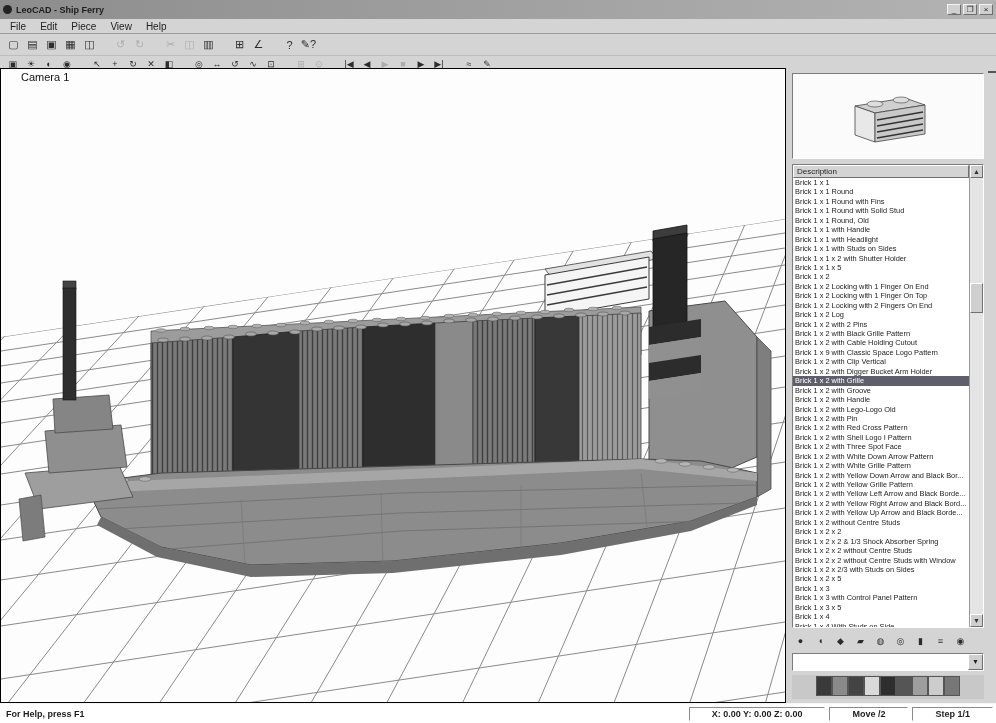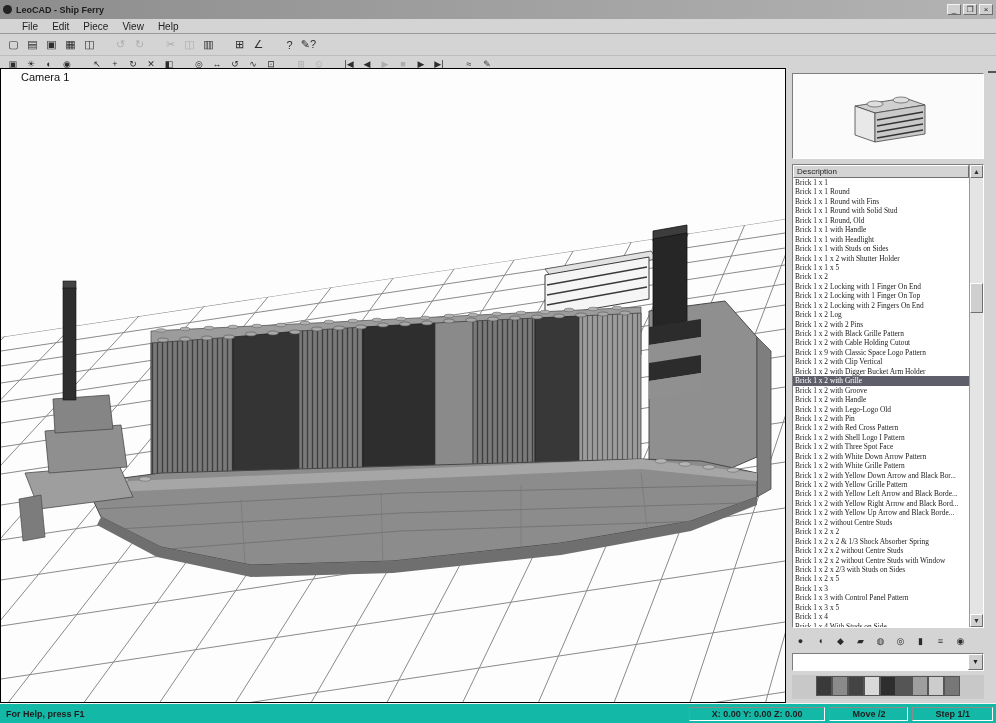--- a/index.html
+++ b/index.html
@@ -10,21 +10,21 @@
   
   .titlebar { height:19px; background:linear-gradient(90deg,#8d8d8d,#b3b3b3);
     display:flex; align-items:center; padding:0 3px; }
   .app-icon { width:9px; height:9px; border-radius:50%; background:#222; margin-right:4px; flex:none; }
   .title-text { font-size:9px; font-weight:bold; color:#1c1c1c; flex:1; white-space:nowrap; }
   .win-btns { display:flex; gap:2px; }
   .win-btn { width:14px; height:11px; font-size:8px; line-height:9px; text-align:center;
     background:#cfcfcf; border:1px solid; border-color:#f2f2f2 #6f6f6f #6f6f6f #f2f2f2; color:#222; }
 
   
-  .menubar { height:15px; display:flex; align-items:center; padding:0 16px; gap:2px;
+  .menubar { height:15px; display:flex; align-items:center; padding:0 4px; gap:2px;
     border-bottom:1px solid #9a9a9a; }
   .menu-item { font-size:10px; color:#222; padding:1px 6px; }
 
   
   .toolbar { display:flex; align-items:center; padding:1px 4px; }
   .toolbar1 { height:22px; border-bottom:1px solid #bdbdbd; }
   .toolbar2 { height:17px; border-bottom:2px solid #555; }
   .tbtn { width:19px; height:16px; display:flex; align-items:center; justify-content:center;
     font-size:11px; color:#2e2e2e; flex:none; }
   .toolbar2 .tbtn { width:18px; height:14px; font-size:9px; }
@@ -43,21 +43,21 @@
     display:flex; flex-direction:column; }
   .sunken { border:1px solid; border-color:#7d7d7d #ffffff #ffffff #7d7d7d; }
   .preview { height:86px; background:#fbfbfb; flex:none; display:flex;
     align-items:center; justify-content:center; }
   .parts-list { flex:1; margin-top:5px; background:#ffffff; display:flex; overflow:hidden; }
   .list-left { flex:1; display:flex; flex-direction:column; overflow:hidden; }
   .list-header { height:13px; background:#d4d4d4; border:1px solid;
     border-color:#ffffff #6f6f6f #6f6f6f #ffffff; font-size:8px; padding:1px 3px; color:#222; flex:none;}
   .rows { flex:1; overflow:hidden; }
   .row { height:9.45px; line-height:9.45px; font-size:7.4px; color:#1a1a1a;
-    padding:0 2px; white-space:nowrap; overflow:hidden;font-family:Liberation Serif, serif; }
+    padding:0 2px; white-space:nowrap; overflow:hidden; }
   .row.selected { background:#5f5f6c; color:#ffffff; }
   .vscroll { width:14px; background:#e4e4e4; display:flex; flex-direction:column; flex:none;
     border-left:1px solid #9a9a9a; }
   .sbtn { height:13px; background:#cfcfcf; border:1px solid;
     border-color:#ffffff #6f6f6f #6f6f6f #ffffff; font-size:7px; text-align:center; line-height:11px; color:#333; flex:none; }
   .strack { flex:1; position:relative; }
   .sthumb { position:absolute; top:24%; left:0; width:100%; height:30px; background:#cfcfcf;
     border:1px solid; border-color:#ffffff #6f6f6f #6f6f6f #ffffff; }
 
   .groupbar { height:18px; margin-top:4px; display:flex; align-items:center; gap:3px; flex:none; }
@@ -67,21 +67,21 @@
   .combo { height:18px; margin-top:3px; background:#ffffff; display:flex; flex:none; }
   .combo-value { flex:1; font-size:9px; padding:2px 3px; color:#222; }
   .combo-arrow { width:15px; background:#cfcfcf; border:1px solid;
     border-color:#ffffff #6f6f6f #6f6f6f #ffffff; font-size:7px; text-align:center; line-height:14px; color:#222; }
 
   .palette { height:24px; margin-top:4px; padding:1px; display:flex; justify-content:center;
     gap:0; flex:none; background:#c8c8c8; }
   .swatch { width:16px; height:20px; border:1px solid #555; flex:none; }
 
   
-  .statusbar { position:absolute; bottom:0; left:0; width:996px; height:20px; background:#14b8a6;
+  .statusbar { position:absolute; bottom:0; left:0; width:996px; height:20px; background:#ffffff;
     border-top:1px solid #f5f5f5; display:flex; align-items:center; font-size:9px; color:#1d1d1d;
     padding:0 3px; }
   .status-msg { flex:1; padding-left:3px; font-weight:bold; }
   .spane { border:1px solid; border-color:#8a8a8a #ffffff #ffffff #8a8a8a; padding:1px 22px;
     margin-left:4px; white-space:nowrap; font-weight:bold; }
 </style>
 </head>
 <body>
 
 <div class="window">

